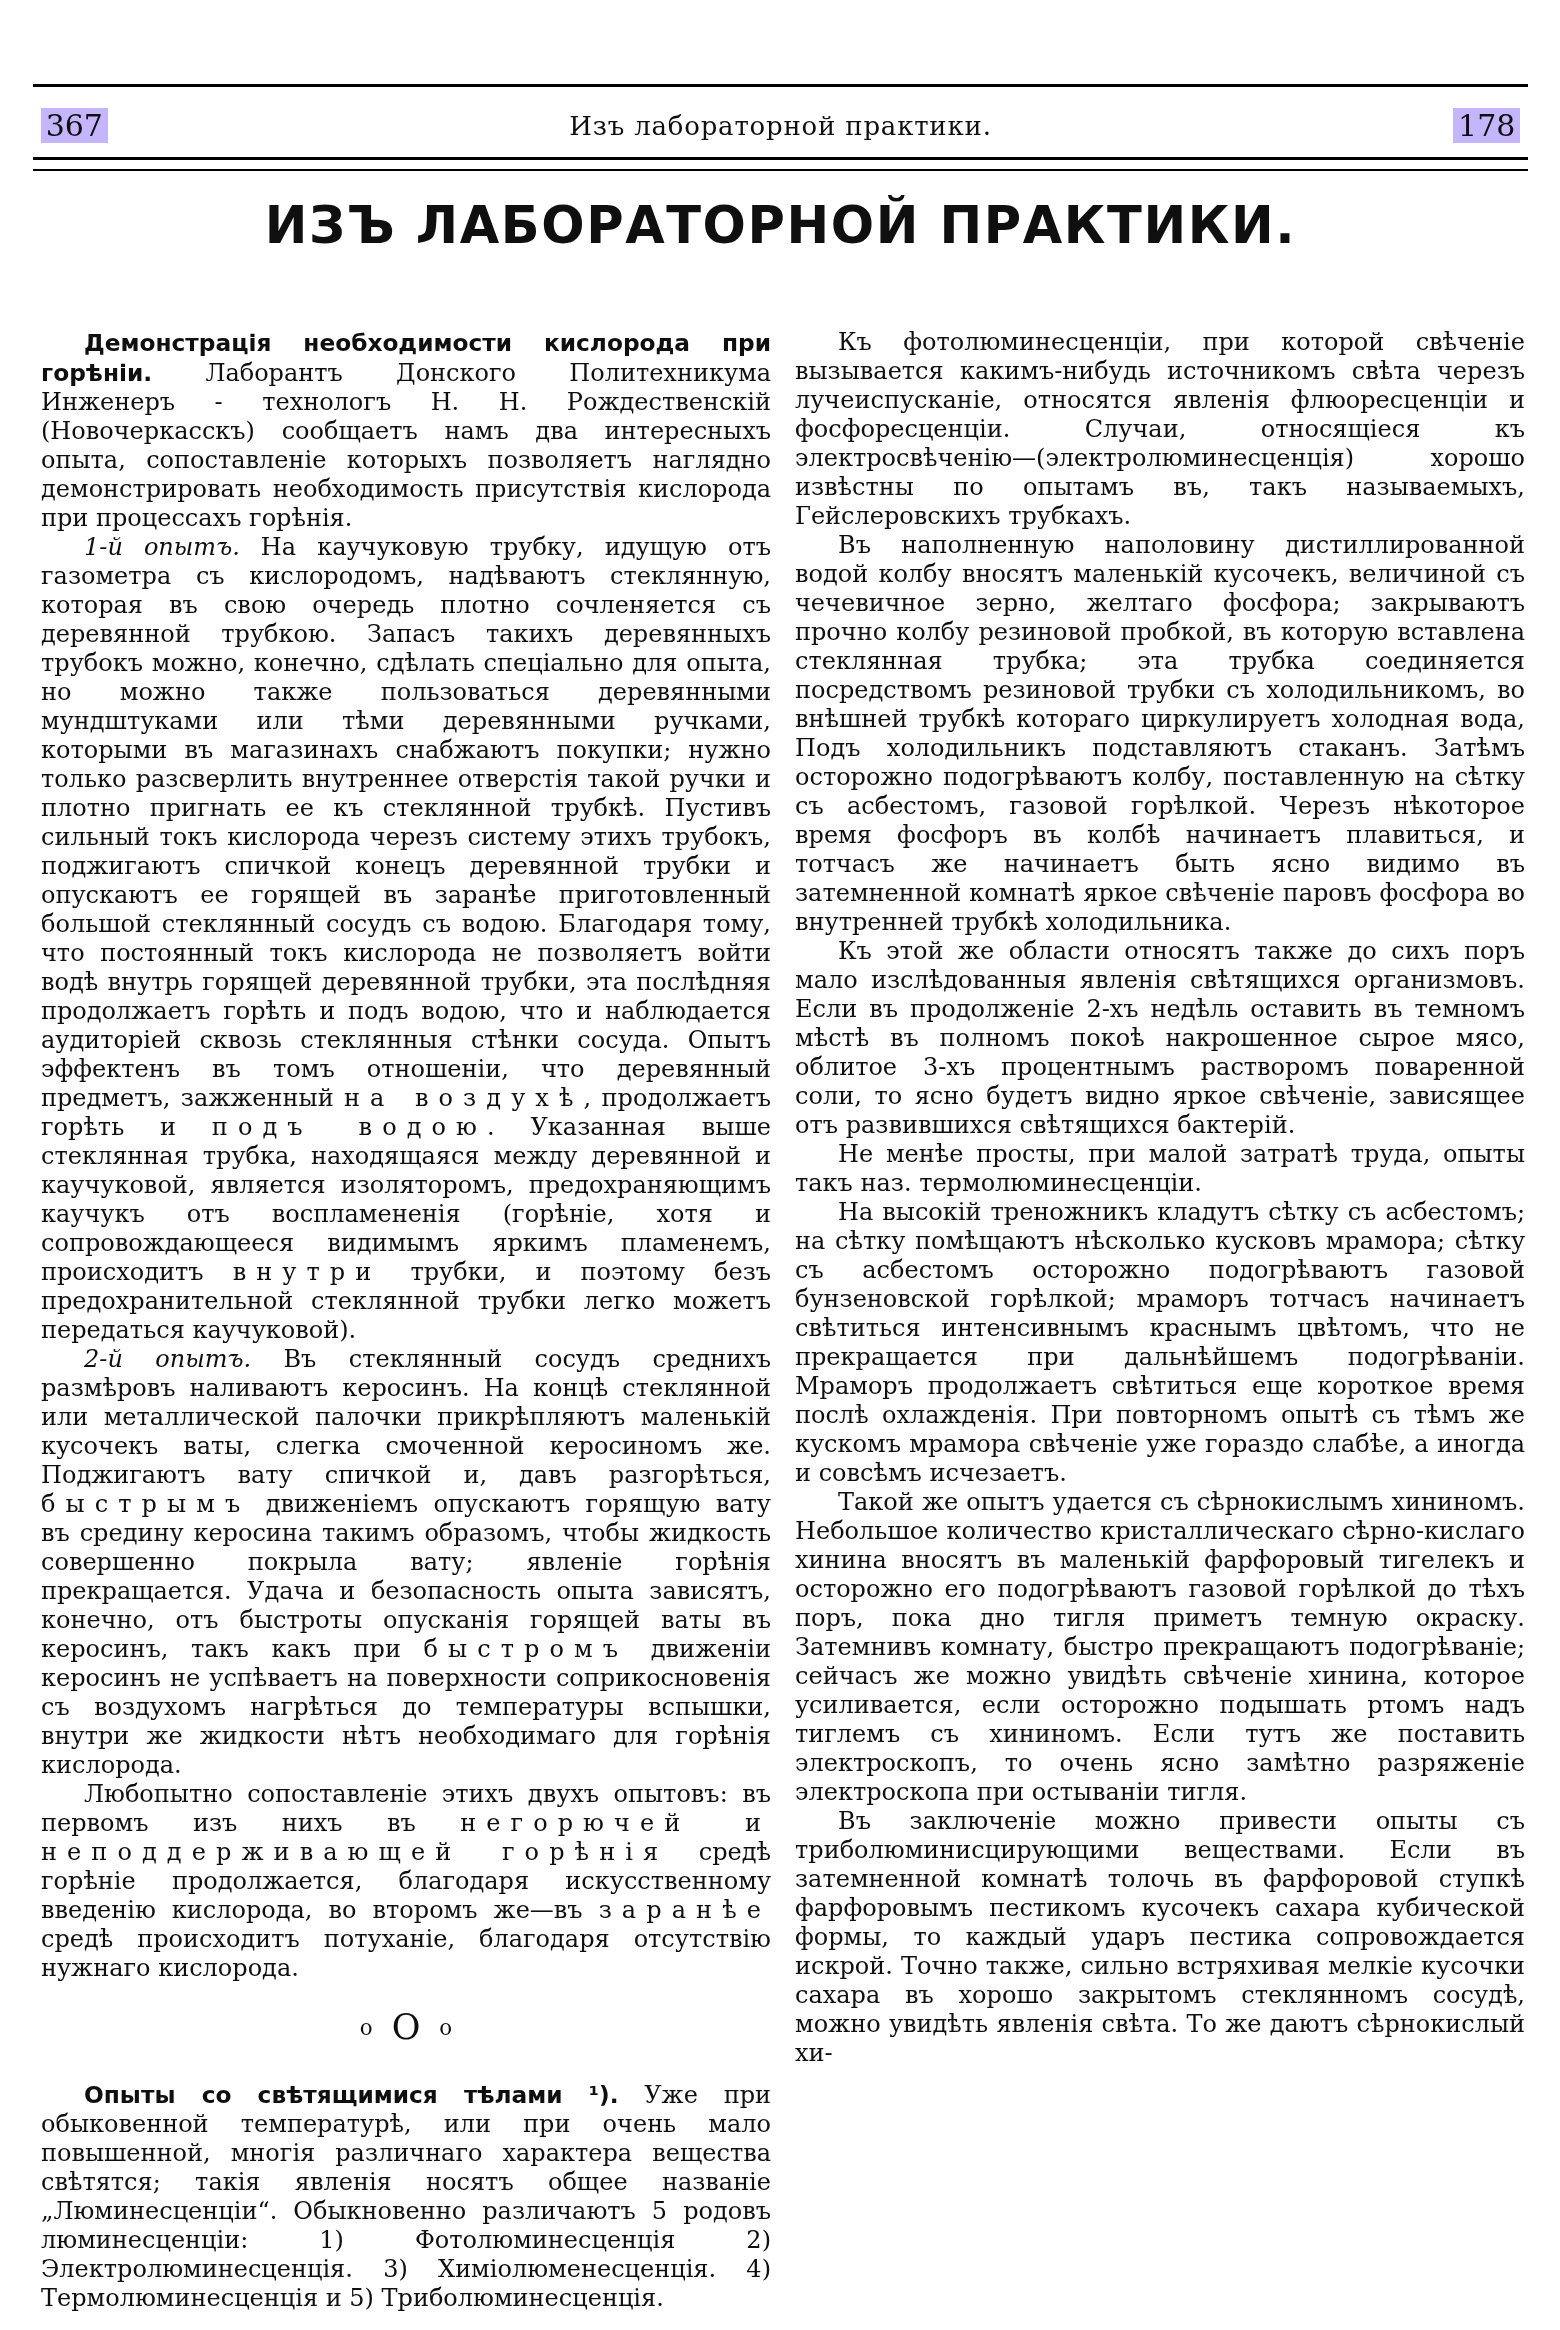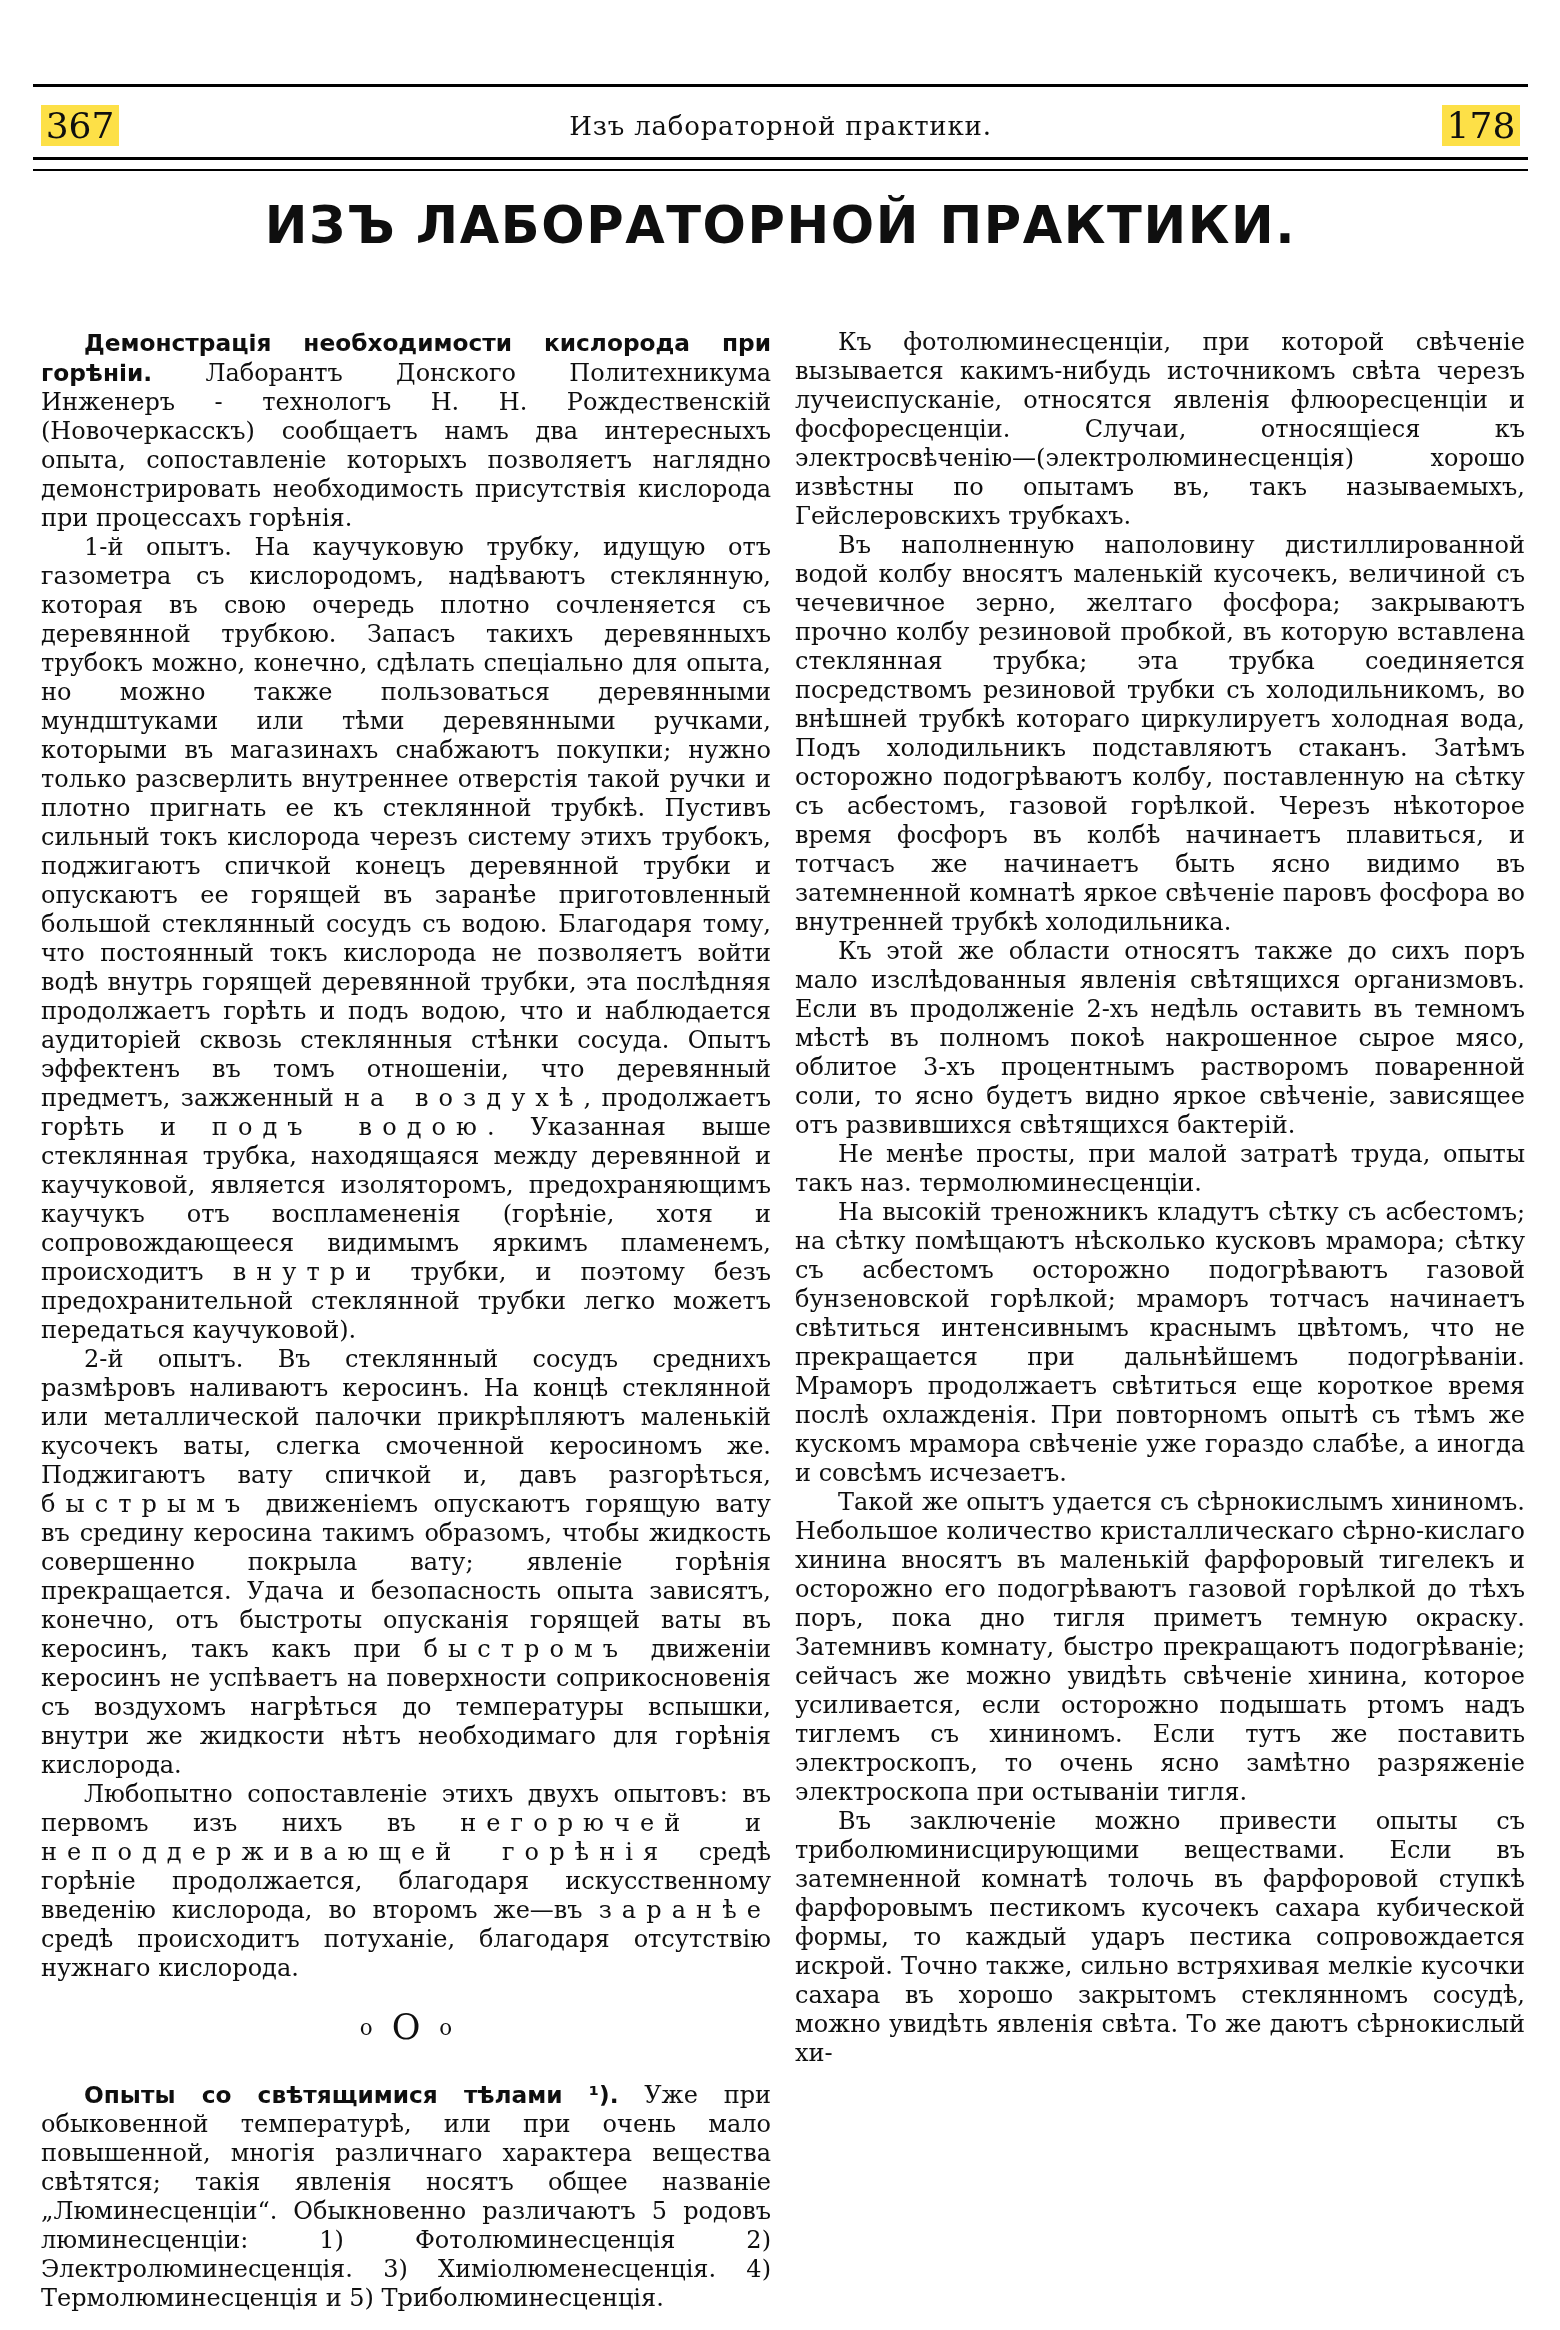--- a/index.html
+++ b/index.html
@@ -13,42 +13,42 @@
   .rule-top{position:absolute;top:84px;left:33px;right:33px;height:3.2px;background:#000;}
   .header-row{
     position:absolute;top:101px;left:41px;right:41px;height:49px;
     display:flex;align-items:center;justify-content:space-between;
     font-size:30px;
   }
   .running-title{
     position:absolute;left:0;right:0;text-align:center;
     font-size:26px;letter-spacing:0.8px;
   }
-  .pagenum{font-size:36px;z-index:2;background:#fde047;padding:0 4.7px;}
+  .pagenum{font-size:30px;z-index:2;background:#c4b5fd;padding:0 4.7px;}
   .rule-mid1{position:absolute;top:157px;left:33px;right:33px;height:3.2px;background:#000;}
   .rule-mid2{position:absolute;top:169px;left:33px;right:33px;height:2.4px;background:#000;}
   .main-title{
     position:absolute;top:196px;left:0;right:0;
     text-align:center;
     font-family:"DejaVu Sans", sans-serif;
     font-weight:700;font-size:51px;letter-spacing:1.6px;
     white-space:nowrap;
   }
   .columns{
     position:absolute;top:328px;left:41px;right:36px;
     display:flex;gap:24px;
   }
   .col{
     flex:1 1 0;min-width:0;
     font-size:24px;line-height:29px;
     text-align:justify;
   }
   p.para{margin:0;text-indent:43px;}
   .b{font-family:"DejaVu Sans", sans-serif;font-weight:700;font-size:0.97em;}
-  .i{}
+  .i{font-style:italic;}
   .sp{letter-spacing:0.42em;}
   .divider{
     text-align:center;margin:27px 0 35px 0;text-indent:0;
     display:flex;align-items:center;justify-content:center;gap:19px;
   }
   .divider .o-small{font-size:21.4px;line-height:21.4px;}
   .divider .o-big{font-size:35px;line-height:35px;}
 </style>
 </head>
 <body>

